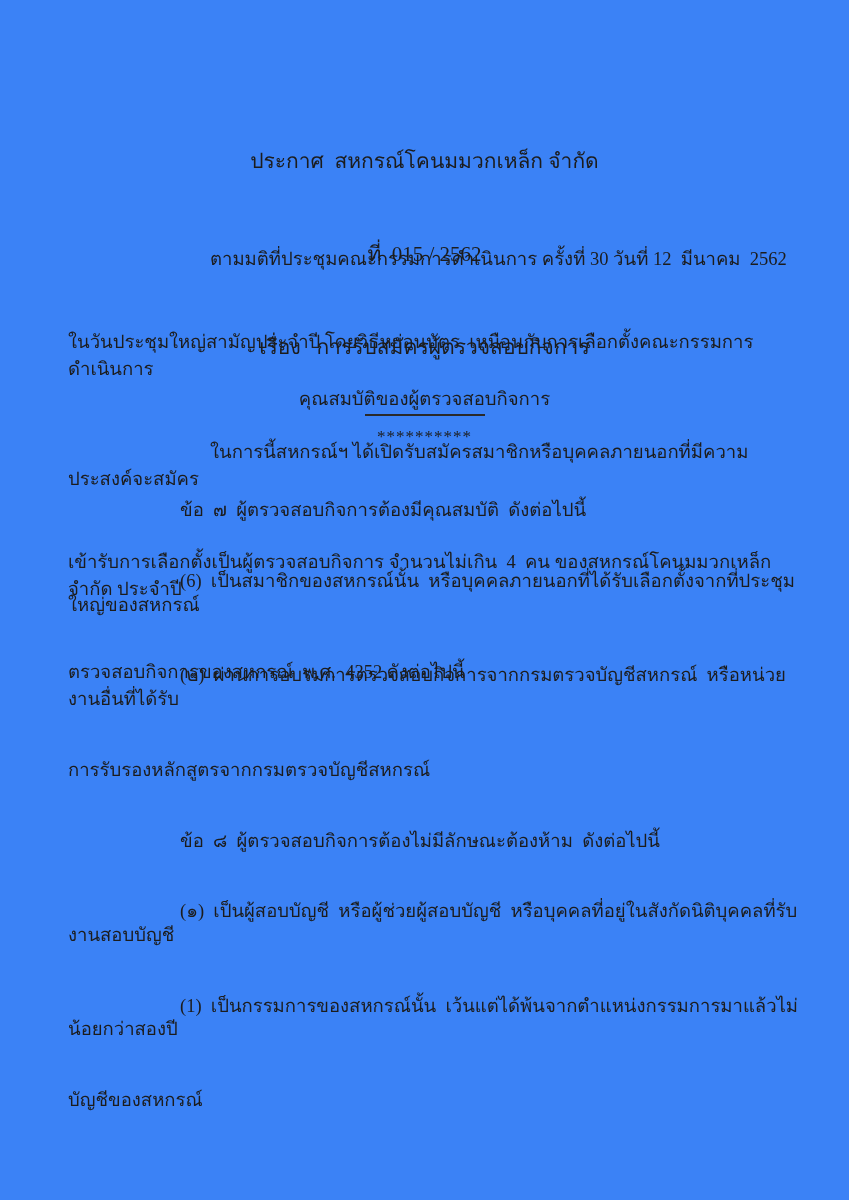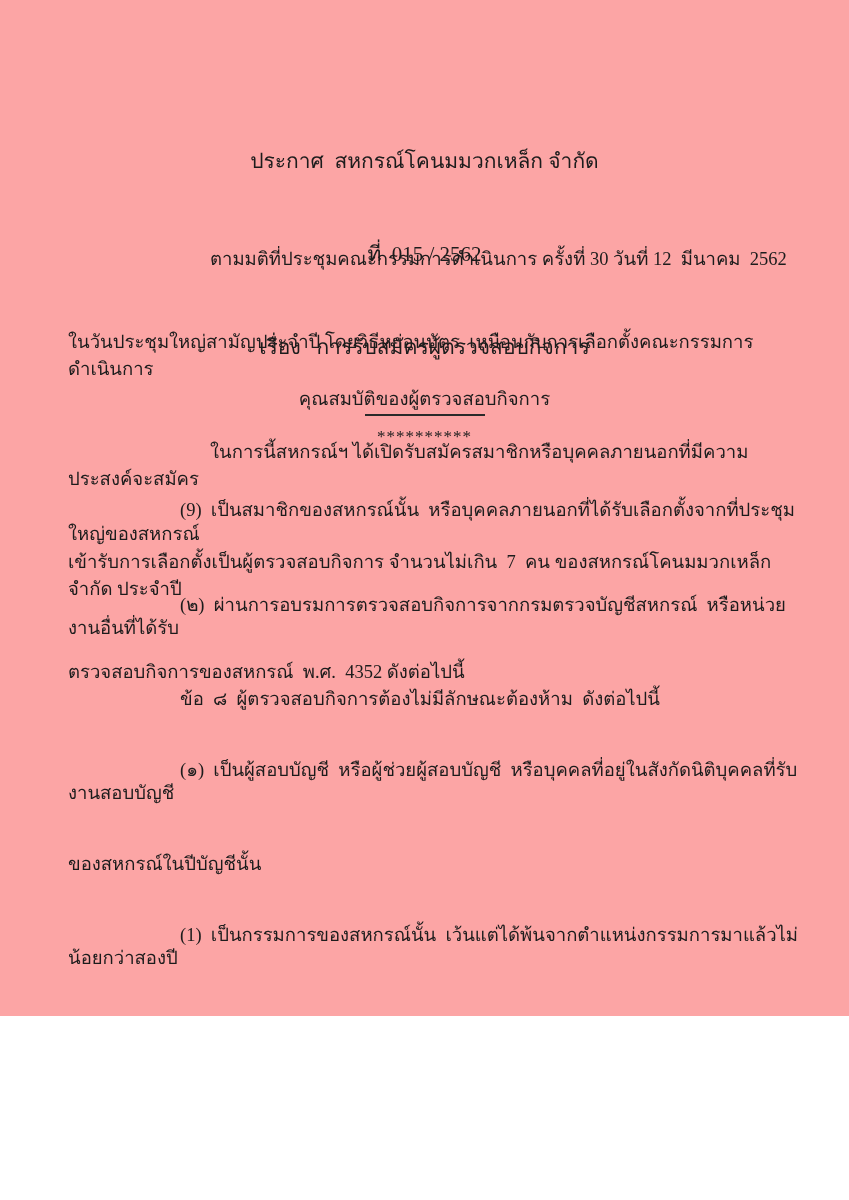--- a/index.html
+++ b/index.html
@@ -1,20 +1,20 @@
 <!DOCTYPE html>
 <html><head>
 <meta charset="utf-8">
 <style>
   html, body { margin: 0; padding: 0; background: #ffffff; }
   .page {
     position: relative;
     width: 849px;
-    height: 1016px;
-    background: #fca5a5;
+    height: 1200px;
+    background: #3b82f6;
     color: #1c1c1c;
     font-family: "Liberation Serif", "DejaVu Sans", serif;
     overflow: hidden;
   }
   .doc-header {
     position: absolute;
     top: 84px; left: 0; right: 0;
     text-align: center;
     font-size: 21px;
     line-height: 31px;
@@ -68,35 +68,36 @@
     <div class="line">ประกาศ  สหกรณ์โคนมมวกเหล็ก จำกัด</div>
     <div class="line">ที่  015 / 2562</div>
     <div class="line">เรื่อง   การรับสมัครผู้ตรวจสอบกิจการ</div>
     <div class="stars">**********</div>
   </div>
 
   <div class="intro">
     <div class="line ind-para">ตามมติที่ประชุมคณะกรรมการดำเนินการ ครั้งที่ 30 วันที่ 12  มีนาคม  2562</div>
     <div class="line">ในวันประชุมใหญ่สามัญประจำปี โดยวิธีหย่อนบัตร  เหมือนกับการเลือกตั้งคณะกรรมการดำเนินการ</div>
     <div class="line ind-para">ในการนี้สหกรณ์ฯ ได้เปิดรับสมัครสมาชิกหรือบุคคลภายนอกที่มีความประสงค์จะสมัคร</div>
-    <div class="line">เข้ารับการเลือกตั้งเป็นผู้ตรวจสอบกิจการ จำนวนไม่เกิน  7  คน ของสหกรณ์โคนมมวกเหล็ก  จำกัด ประจำปี</div>
+    <div class="line">เข้ารับการเลือกตั้งเป็นผู้ตรวจสอบกิจการ จำนวนไม่เกิน  4  คน ของสหกรณ์โคนมมวกเหล็ก  จำกัด ประจำปี</div>
     <div class="line">ตรวจสอบกิจการของสหกรณ์  พ.ศ.  4352 ดังต่อไปนี้</div>
   </div>
 
   <div class="sec-head">
     <div>คุณสมบัติของผู้ตรวจสอบกิจการ</div>
     <div class="sec-underline"></div>
   </div>
 
   <div class="clauses">
-    <div class="line ind-item">(9)  เป็นสมาชิกของสหกรณ์นั้น  หรือบุคคลภายนอกที่ได้รับเลือกตั้งจากที่ประชุมใหญ่ของสหกรณ์</div>
+    <div class="line ind-item">ข้อ  ๗  ผู้ตรวจสอบกิจการต้องมีคุณสมบัติ  ดังต่อไปนี้</div>
+    <div class="line ind-item">(6)  เป็นสมาชิกของสหกรณ์นั้น  หรือบุคคลภายนอกที่ได้รับเลือกตั้งจากที่ประชุมใหญ่ของสหกรณ์</div>
     <div class="line ind-item">(๒)  ผ่านการอบรมการตรวจสอบกิจการจากกรมตรวจบัญชีสหกรณ์  หรือหน่วยงานอื่นที่ได้รับ</div>
+    <div class="line">การรับรองหลักสูตรจากกรมตรวจบัญชีสหกรณ์</div>
     <div class="line ind-item">ข้อ  ๘  ผู้ตรวจสอบกิจการต้องไม่มีลักษณะต้องห้าม  ดังต่อไปนี้</div>
     <div class="line ind-item">(๑)  เป็นผู้สอบบัญชี  หรือผู้ช่วยผู้สอบบัญชี  หรือบุคคลที่อยู่ในสังกัดนิติบุคคลที่รับงานสอบบัญชี</div>
-    <div class="line">ของสหกรณ์ในปีบัญชีนั้น</div>
     <div class="line ind-item">(1)  เป็นกรรมการของสหกรณ์นั้น  เว้นแต่ได้พ้นจากตำแหน่งกรรมการมาแล้วไม่น้อยกว่าสองปี</div>
     <div class="line">บัญชีของสหกรณ์</div>
     
     
     
     
     
     
     
     

